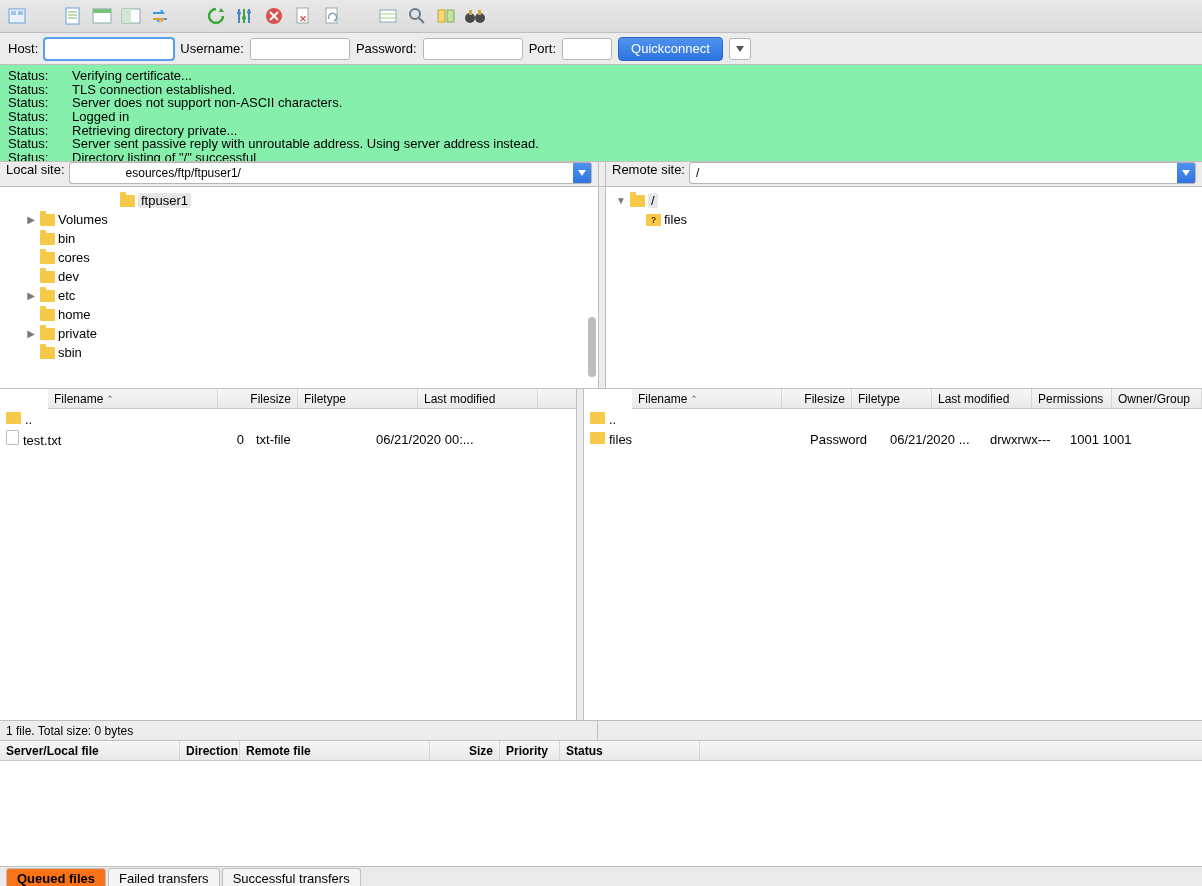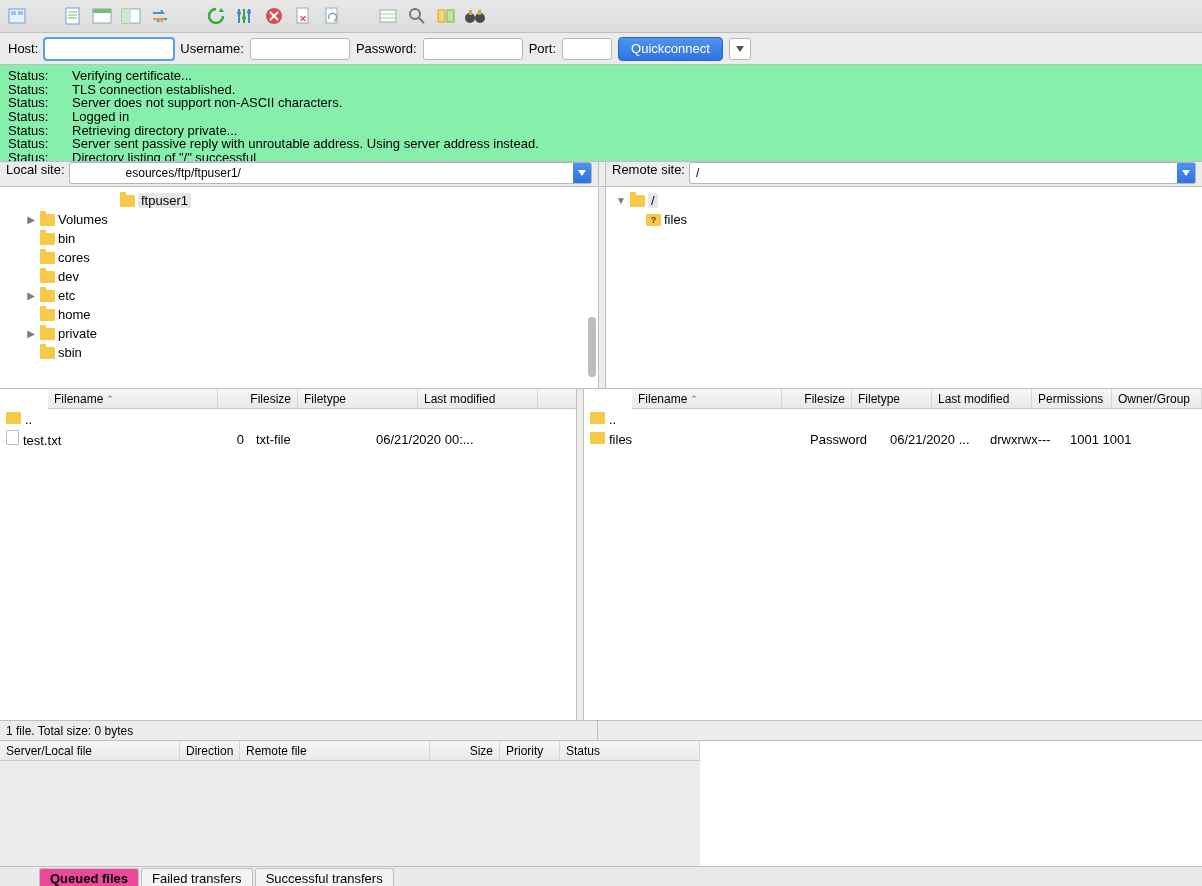--- a/index.html
+++ b/index.html
@@ -175,22 +175,22 @@
     align-items:flex-end;
   }
   .qt-tab {
     padding: 2px 10px 0 10px;
     border:1px solid #bfbfbf;
     border-bottom:none;
     background:#f4f4f4;
     margin-right:2px;
     border-radius:3px 3px 0 0;
   }
-  .qt-tab.active { font-weight:bold; background:#ec4899;margin-left:33px;}
-  .quewrap { display:flex; flex-direction:row; flex:1;}
+  .qt-tab.active { font-weight:bold; background:#f97316;}
+  .quewrap { display:flex; flex-direction:column; flex:1;font-weight:bold;}
 </style>
 </head>
 <body>
 
 <div class="toolbar">
   <div class="tb-btn">
     <svg width="20" height="20">
         <rect x="2" y="3" width="16" height="14" fill="#e7f0fb" stroke="#6aa0dd"></rect>
         <rect x="4" y="5" width="5" height="4" fill="#9cc3ec"></rect>
         <rect x="11" y="5" width="5" height="4" fill="#9cc3ec"></rect>

